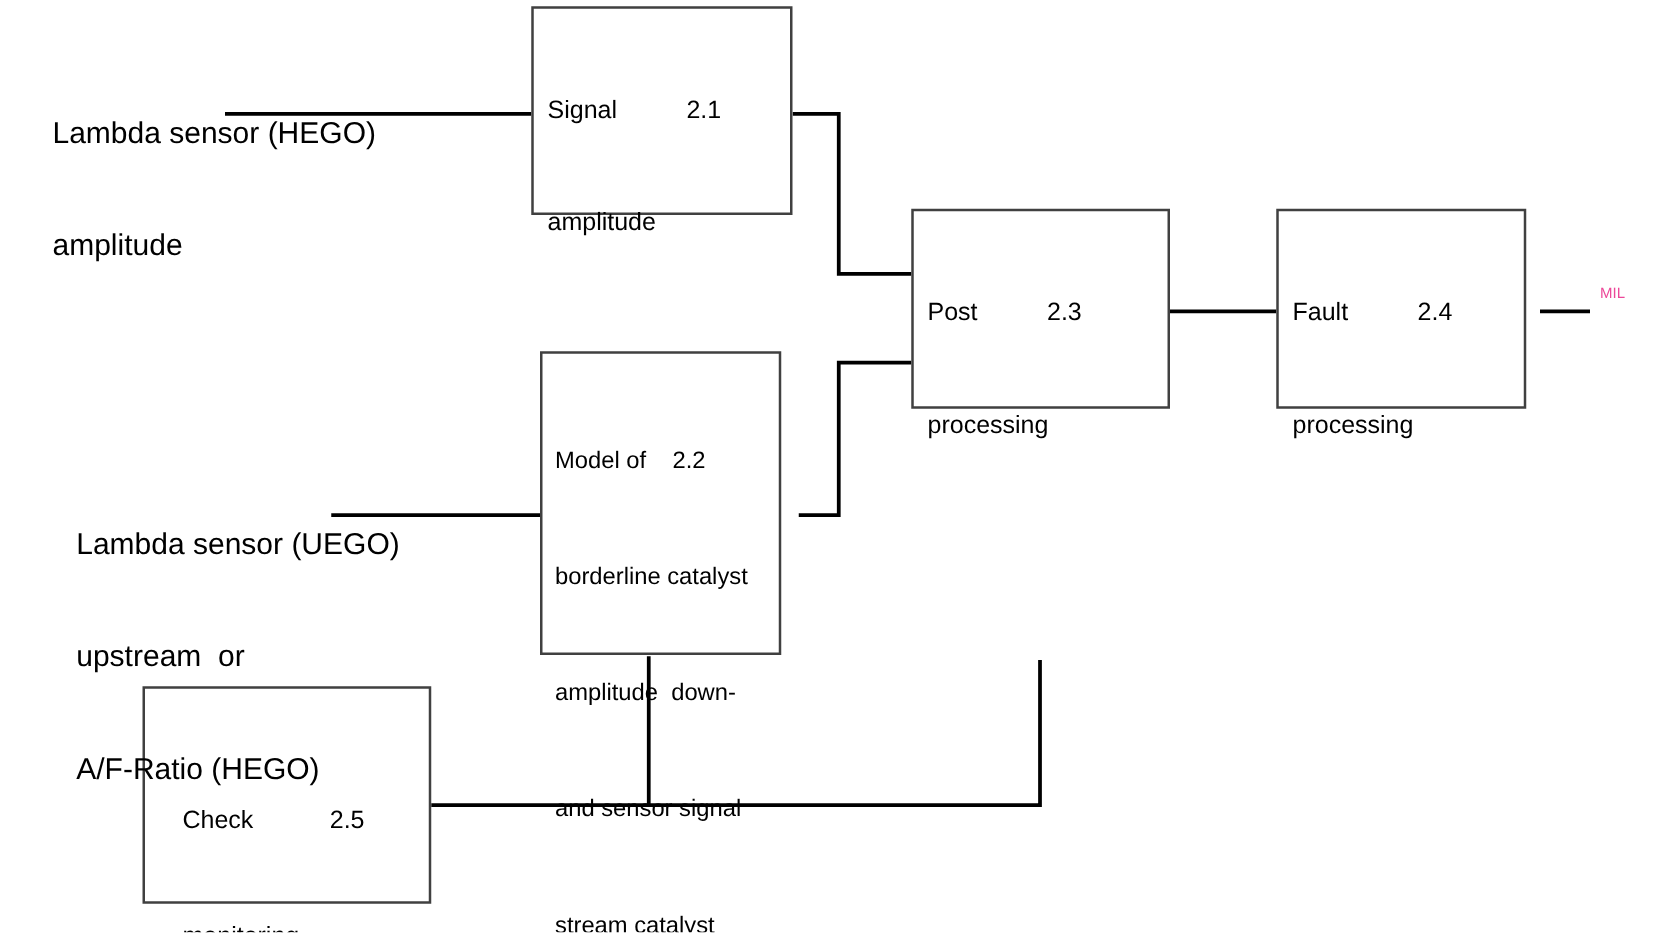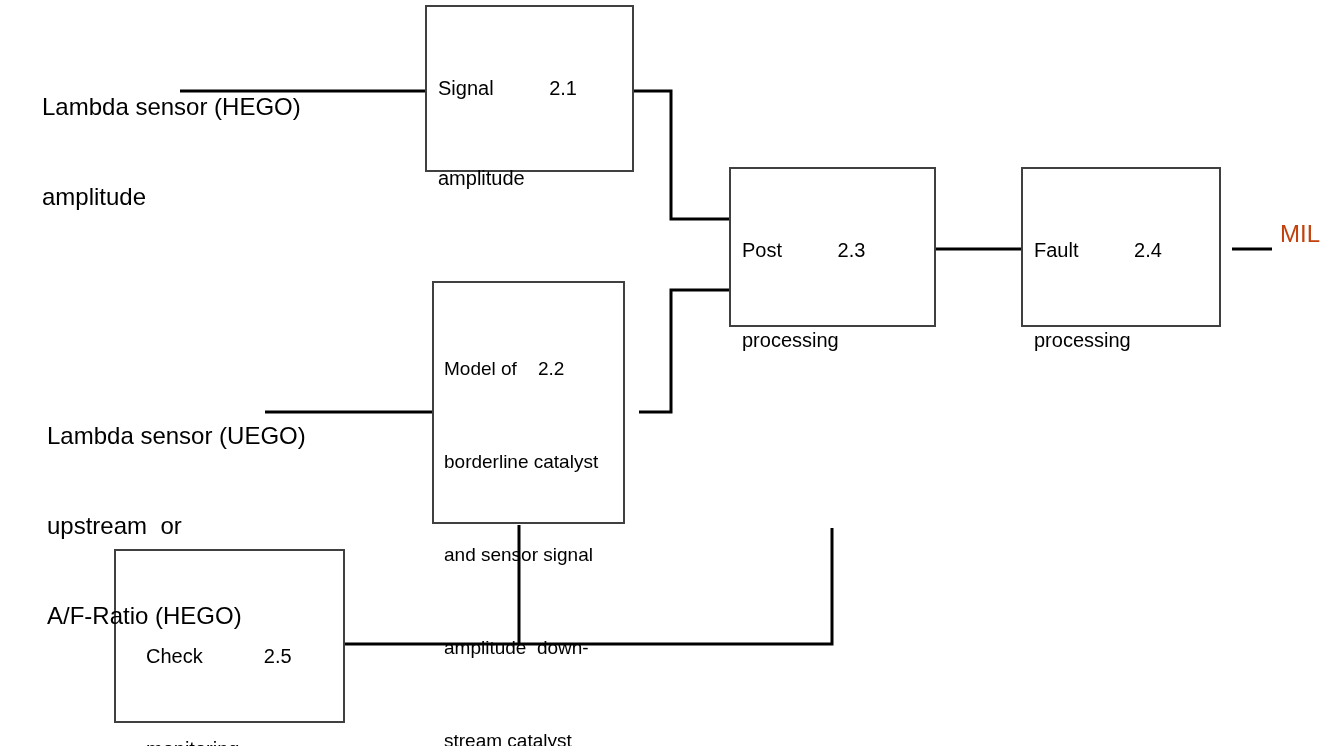--- a/index.html
+++ b/index.html
@@ -48,23 +48,23 @@
   }
   .ext-label {
     position: absolute;
     font-size: 24px;
     line-height: 30px;
     white-space: pre;
     color: #000000;
   }
   .mil-label {
     position: absolute;
-    font-size: 24px;
+    font-size: 12px;
     line-height: 30px;
-    color: #c2410c;
+    color: #ec4899;
   }
 </style>
 </head>
 <body>
 
 <div id="diagram-canvas">
 
   <svg id="wire-layer" viewBox="0 0 1344 746">
     <g stroke="#000000" stroke-width="3" fill="none" stroke-linecap="butt">
 
@@ -90,22 +90,22 @@
     <div class="block-text">
       <span class="block-title-row">Signal          2.1</span>
       <span class="block-title-row">amplitude</span>
     </div>
   </div>
 
   <div class="block" style="left:432px; top:281px; width:193px; height:243px;">
     <div class="block-text" style="left:10px; top:8px; font-size:19px; line-height:31px;">
       <span class="block-title-row">Model of    2.2</span>
       <span class="block-title-row">borderline catalyst</span>
+      <span class="block-title-row">amplitude  down-</span>
       <span class="block-title-row">and sensor signal</span>
-      <span class="block-title-row">amplitude  down-</span>
       <span class="block-title-row">stream catalyst</span>
     </div>
   </div>
 
   <div class="block" style="left:729px; top:167px; width:207px; height:160px;padding-left:32px;">
     <div class="block-text">
       <span class="block-title-row">Post          2.3</span>
       <span class="block-title-row">processing</span>
     </div>
   </div>
@@ -123,21 +123,21 @@
       <span class="block-title-row">monitoring</span>
       
     </div>
   </div>
 
   <div class="ext-label" style="left:42px; top:32px;">
     <span class="block-title-row">Lambda sensor (HEGO)</span>
     <span class="block-title-row">amplitude</span>
   </div>
 
-  <div class="ext-label" style="left:47px; top:361px;">
+  <div class="ext-label" style="left:61px; top:361px;">
     <span class="block-title-row">Lambda sensor (UEGO)</span>
     <span class="block-title-row">upstream  or</span>
     <span class="block-title-row">A/F-Ratio (HEGO)</span>
   </div>
 
   <div class="mil-label" style="left:1280px; top:219px;">MIL</div>
 
 </div>
 
 </body></html>

